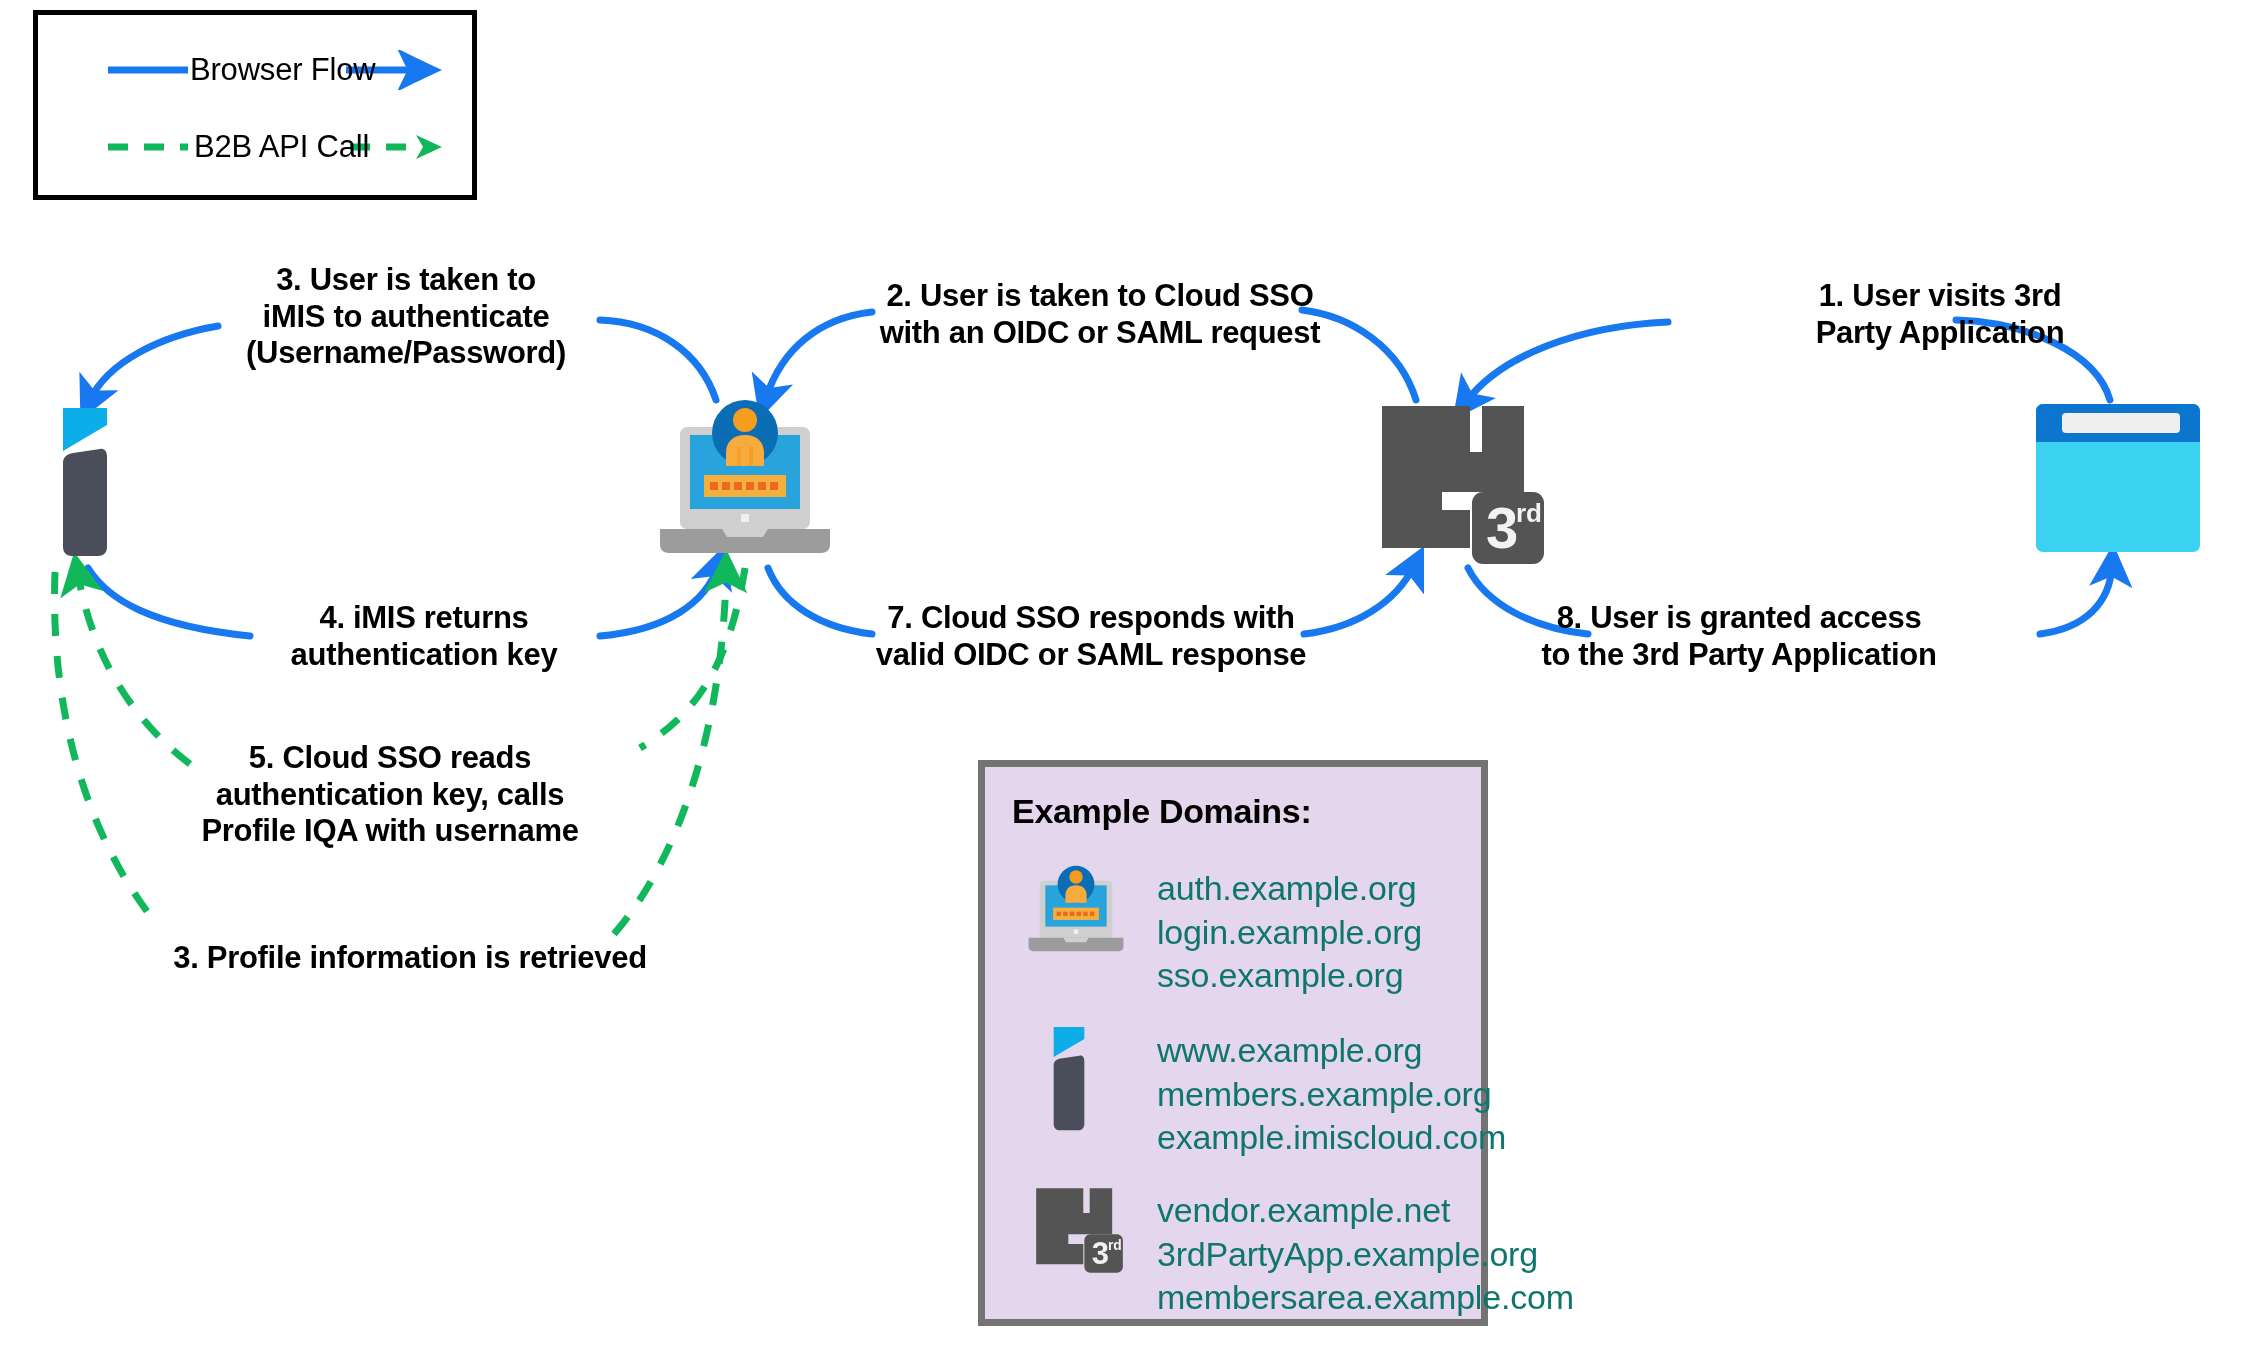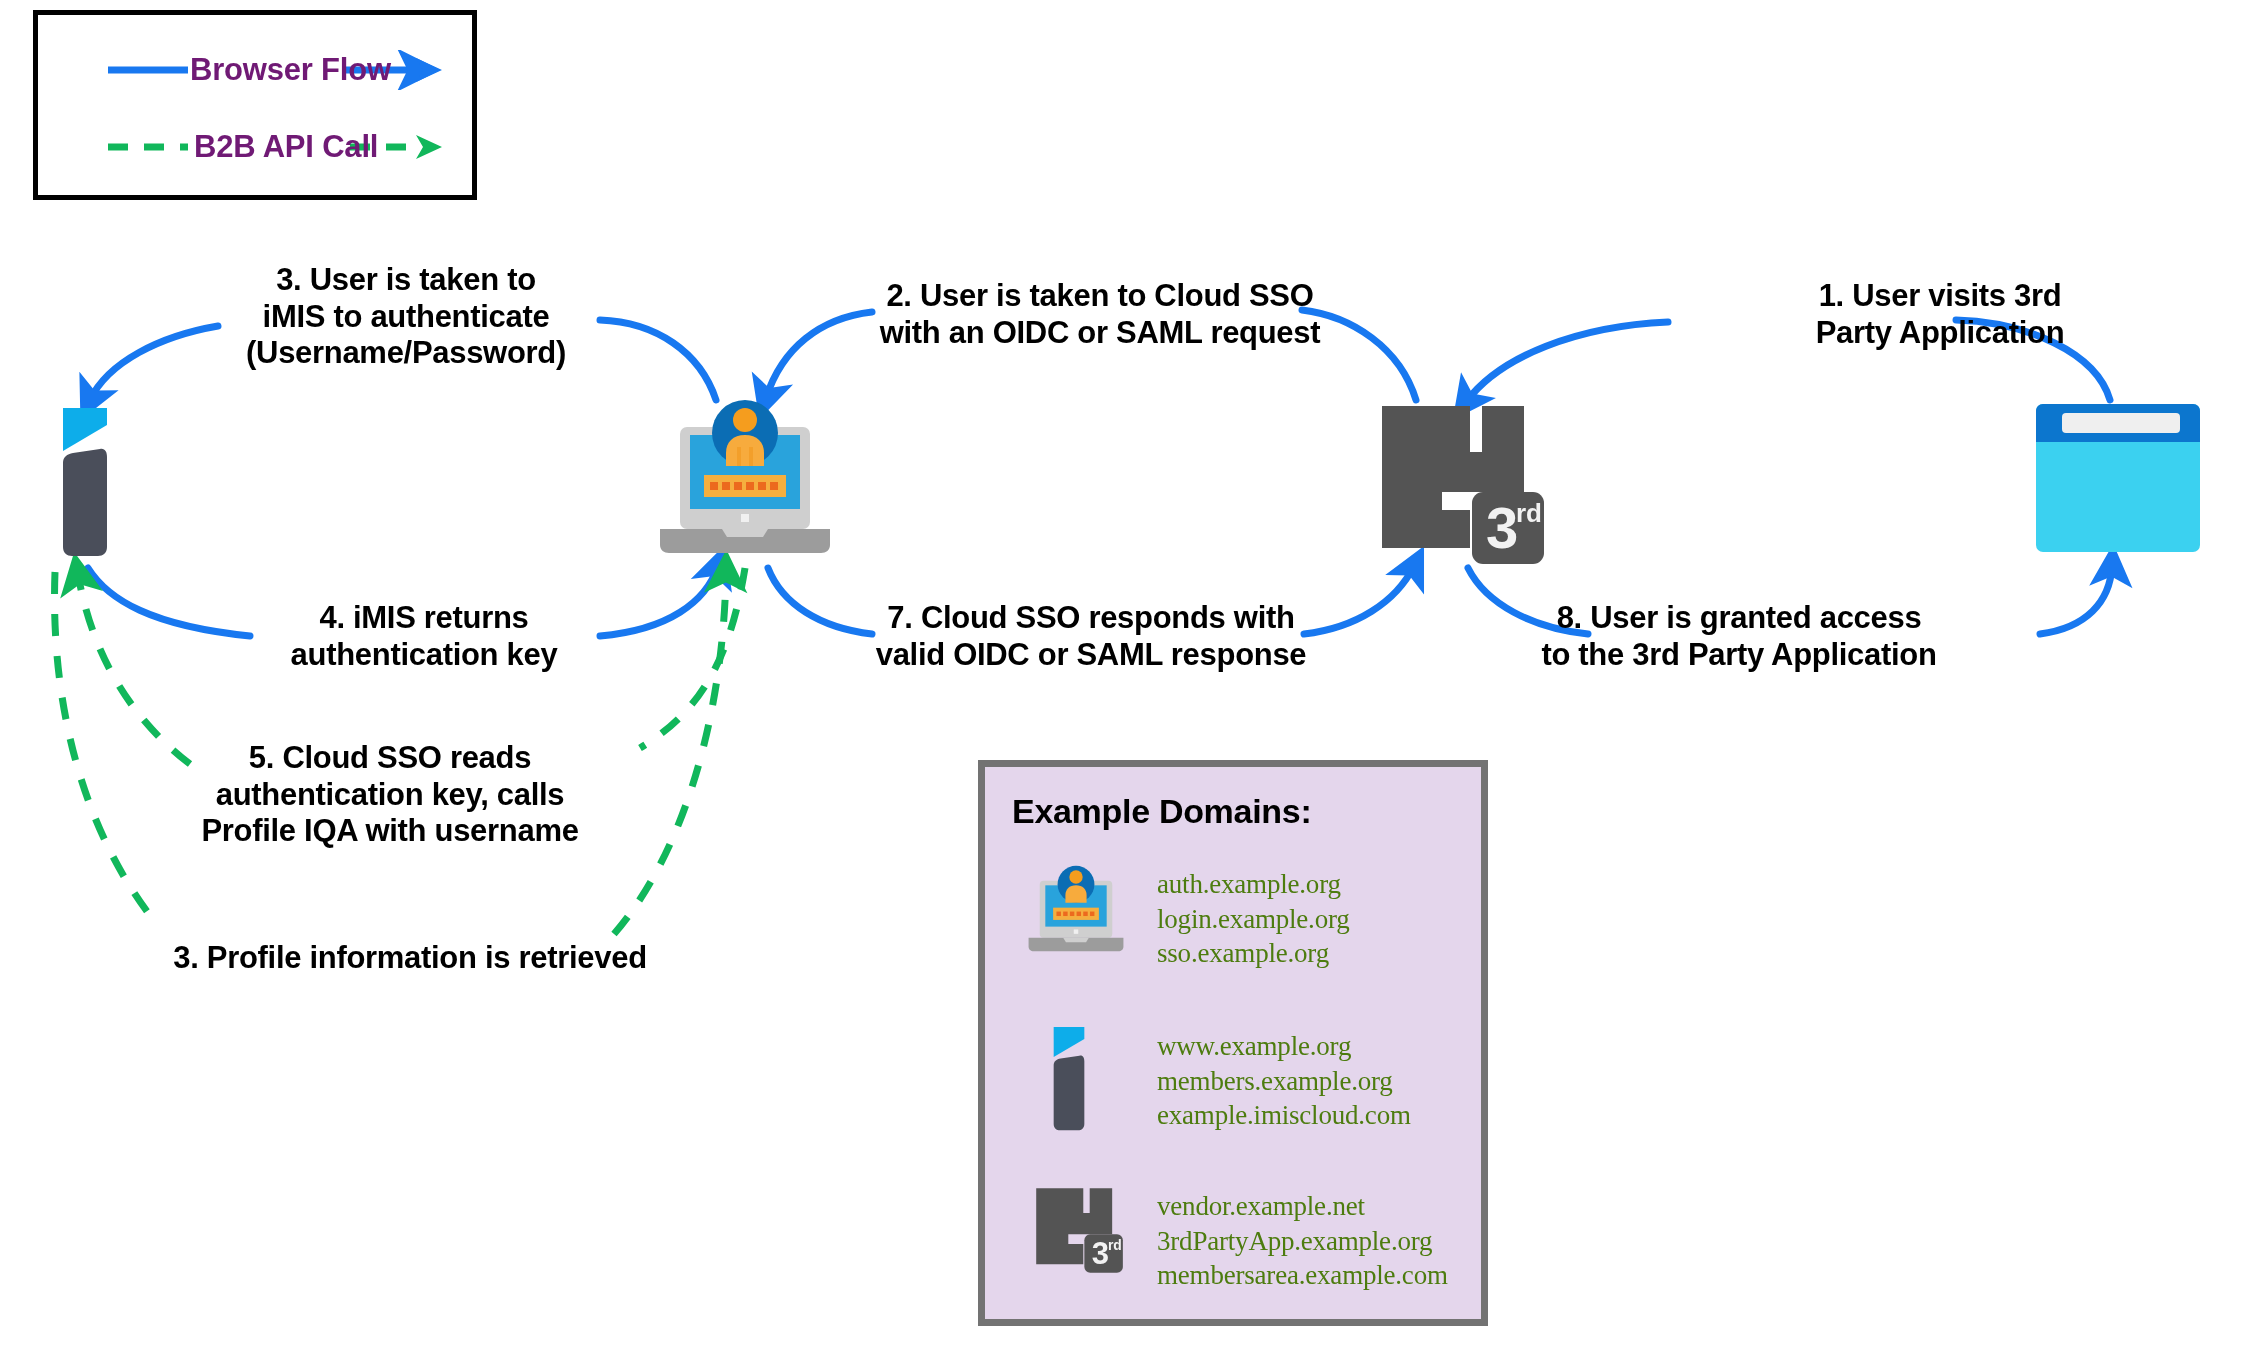--- a/index.html
+++ b/index.html
@@ -9,43 +9,42 @@
   }
   #stage{position:absolute;inset:0;width:2242px;height:1352px;}
   svg#canvas{position:absolute;left:0;top:0;width:2242px;height:1352px;}
 
   .legend-box{
     position:absolute;left:33px;top:10px;width:444px;height:190px;
     border:5px solid #000000;background:#ffffff;box-sizing:border-box;
   }
   .legend-row{position:absolute;left:0;width:100%;height:40px;display:flex;align-items:center;}
   .legend-label{
-    font-size:31px;font-weight:bold;color:#701a75;white-space:nowrap;
+    font-size:31px;font-weight:normal;color:#000000;white-space:nowrap;
     letter-spacing:-0.2px;
   }
 
   .step-label{
     position:absolute;font-weight:bold;color:#000000;
     font-size:31px;line-height:1.18;text-align:center;white-space:pre-line;
     letter-spacing:-0.3px;
   }
 
   .domains-panel{
     position:absolute;left:978px;top:760px;width:510px;height:566px;
     background:#E4D6EC;border:7px solid #737373;box-sizing:border-box;
   }
   .domains-title{
     position:absolute;left:27px;top:25px;font-size:34px;font-weight:bold;color:#000;
     letter-spacing:-0.3px;
   }
   .domain-row{position:absolute;left:0;width:100%;}
   .domain-text{
-    position:absolute;font-size:27px;line-height:1.28;color:#4d7c0f;white-space:pre-line;
+    position:absolute;font-size:34px;line-height:1.28;color:#0f766e;white-space:pre-line;
     letter-spacing:-0.2px;
-    font-family:Liberation Serif, serif;
   }
 </style>
 </head>
 <body>
 
 <div id="stage">
 
   <svg id="canvas" viewBox="0 0 2242 1352">
     <defs>
       <marker id="ah-blue" markerWidth="7" markerHeight="7" refX="3.4" refY="3.5" orient="auto" markerUnits="strokeWidth">

